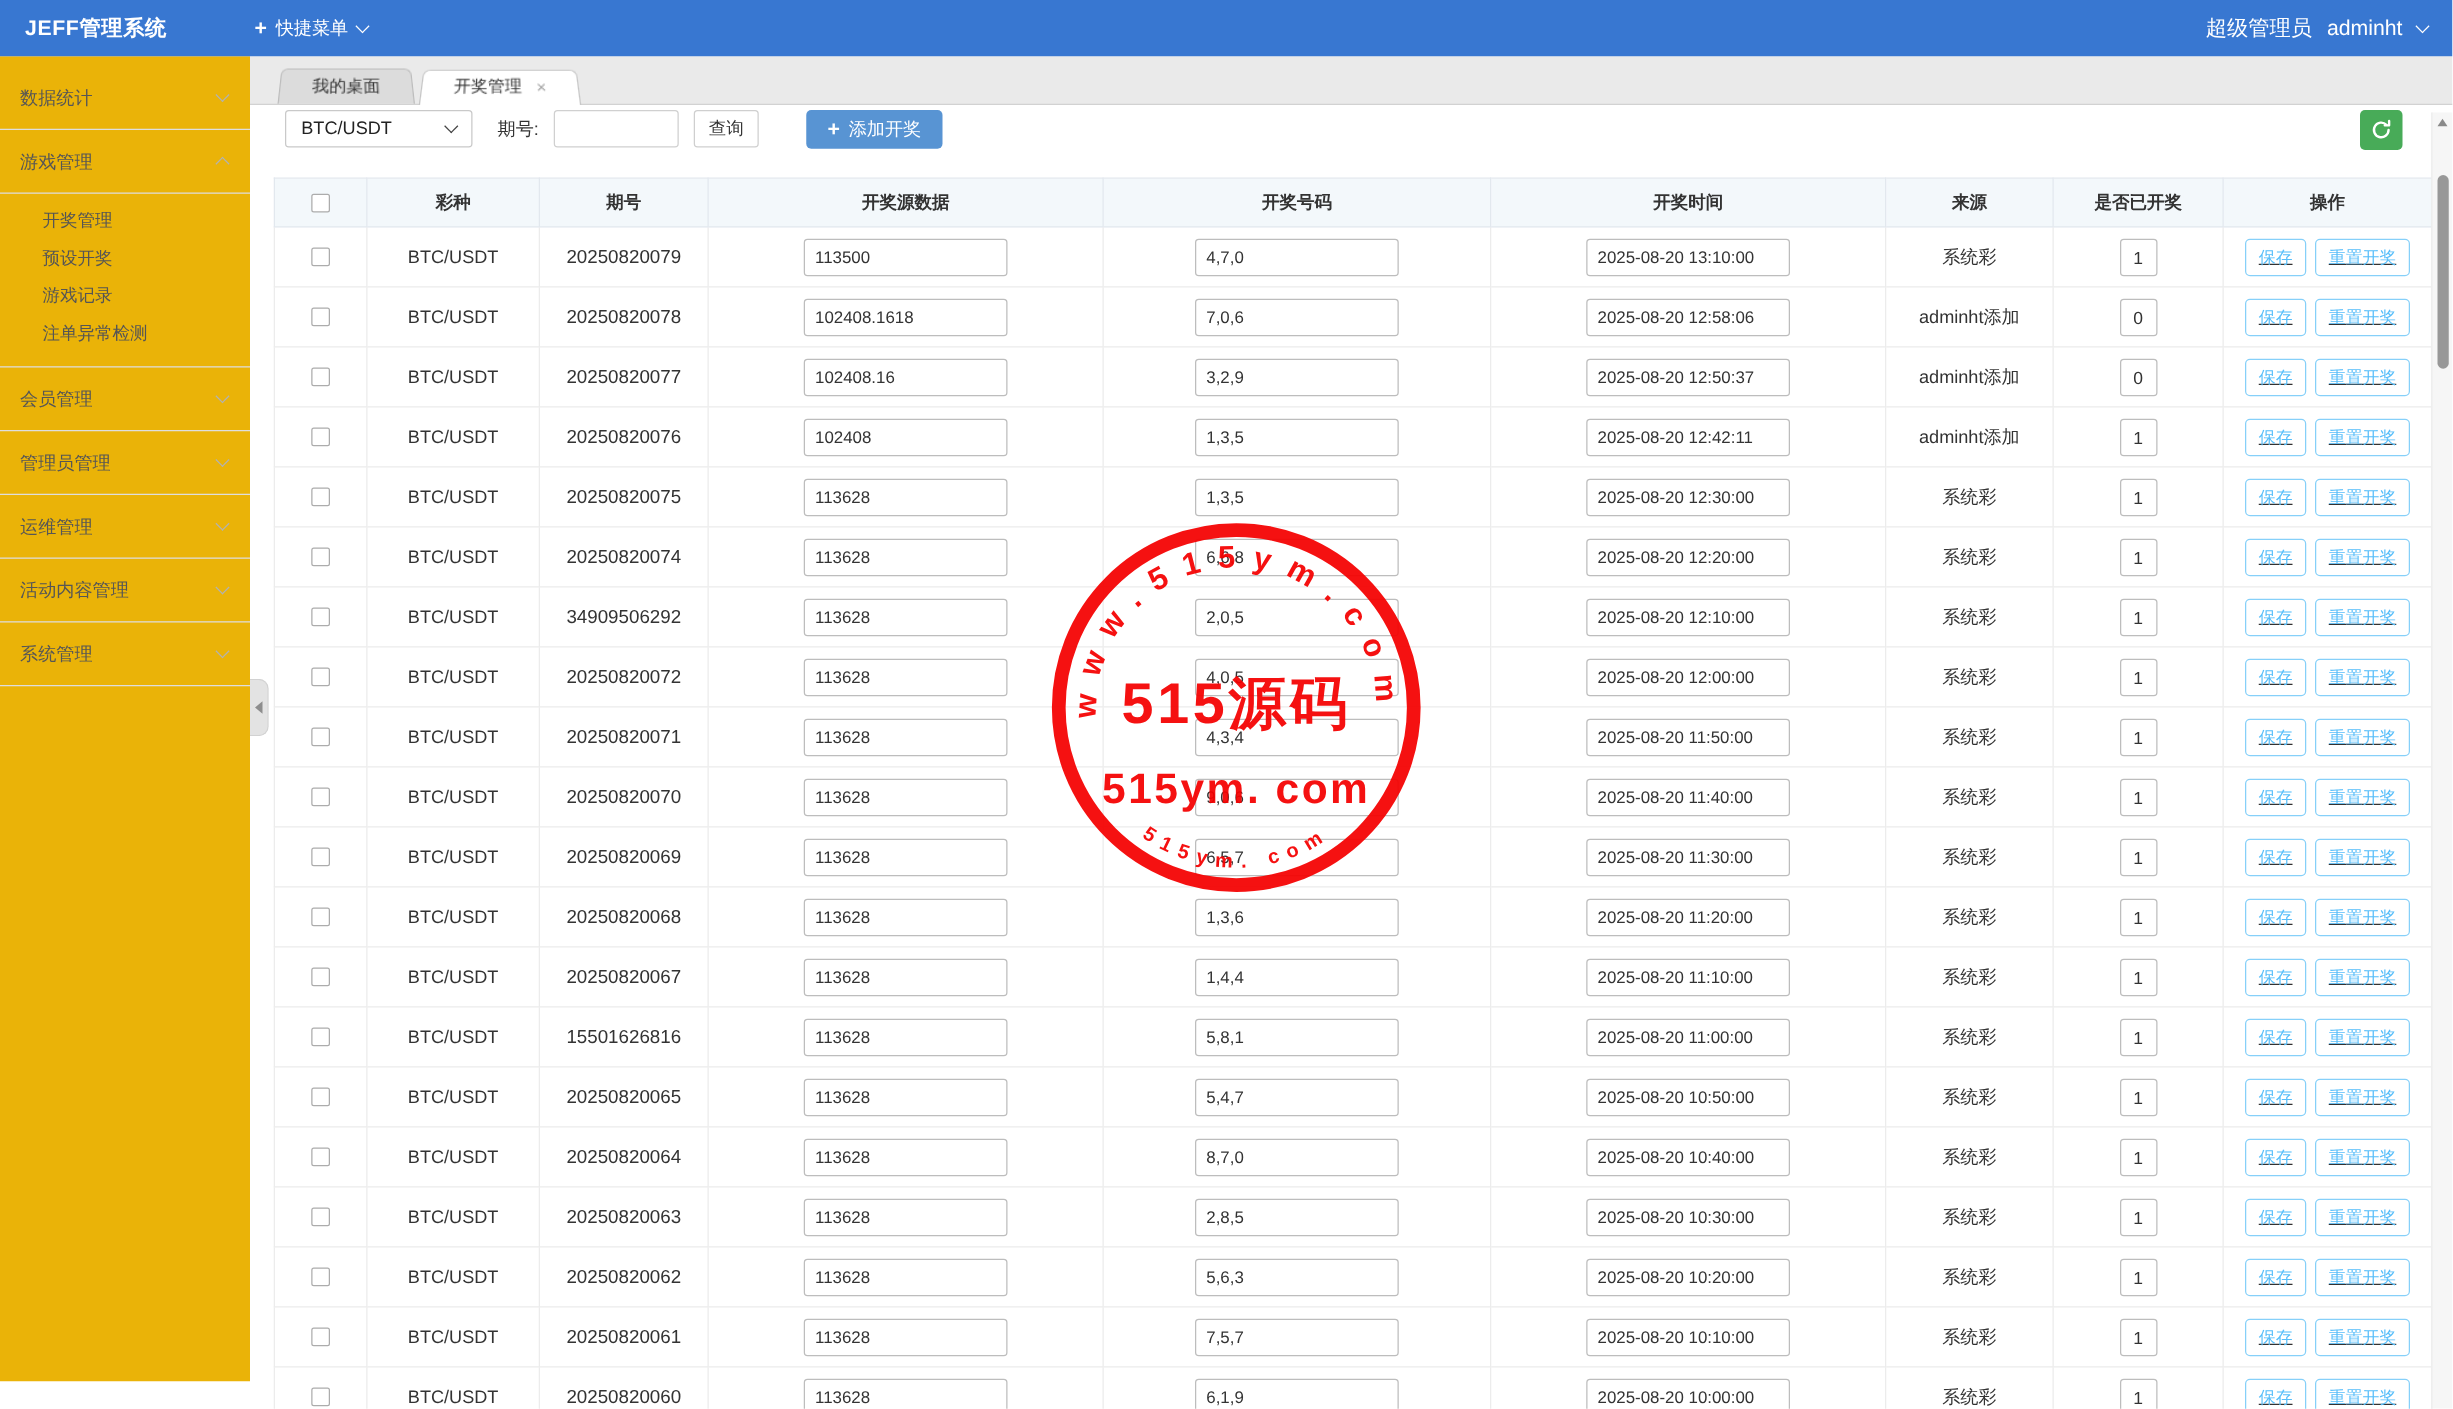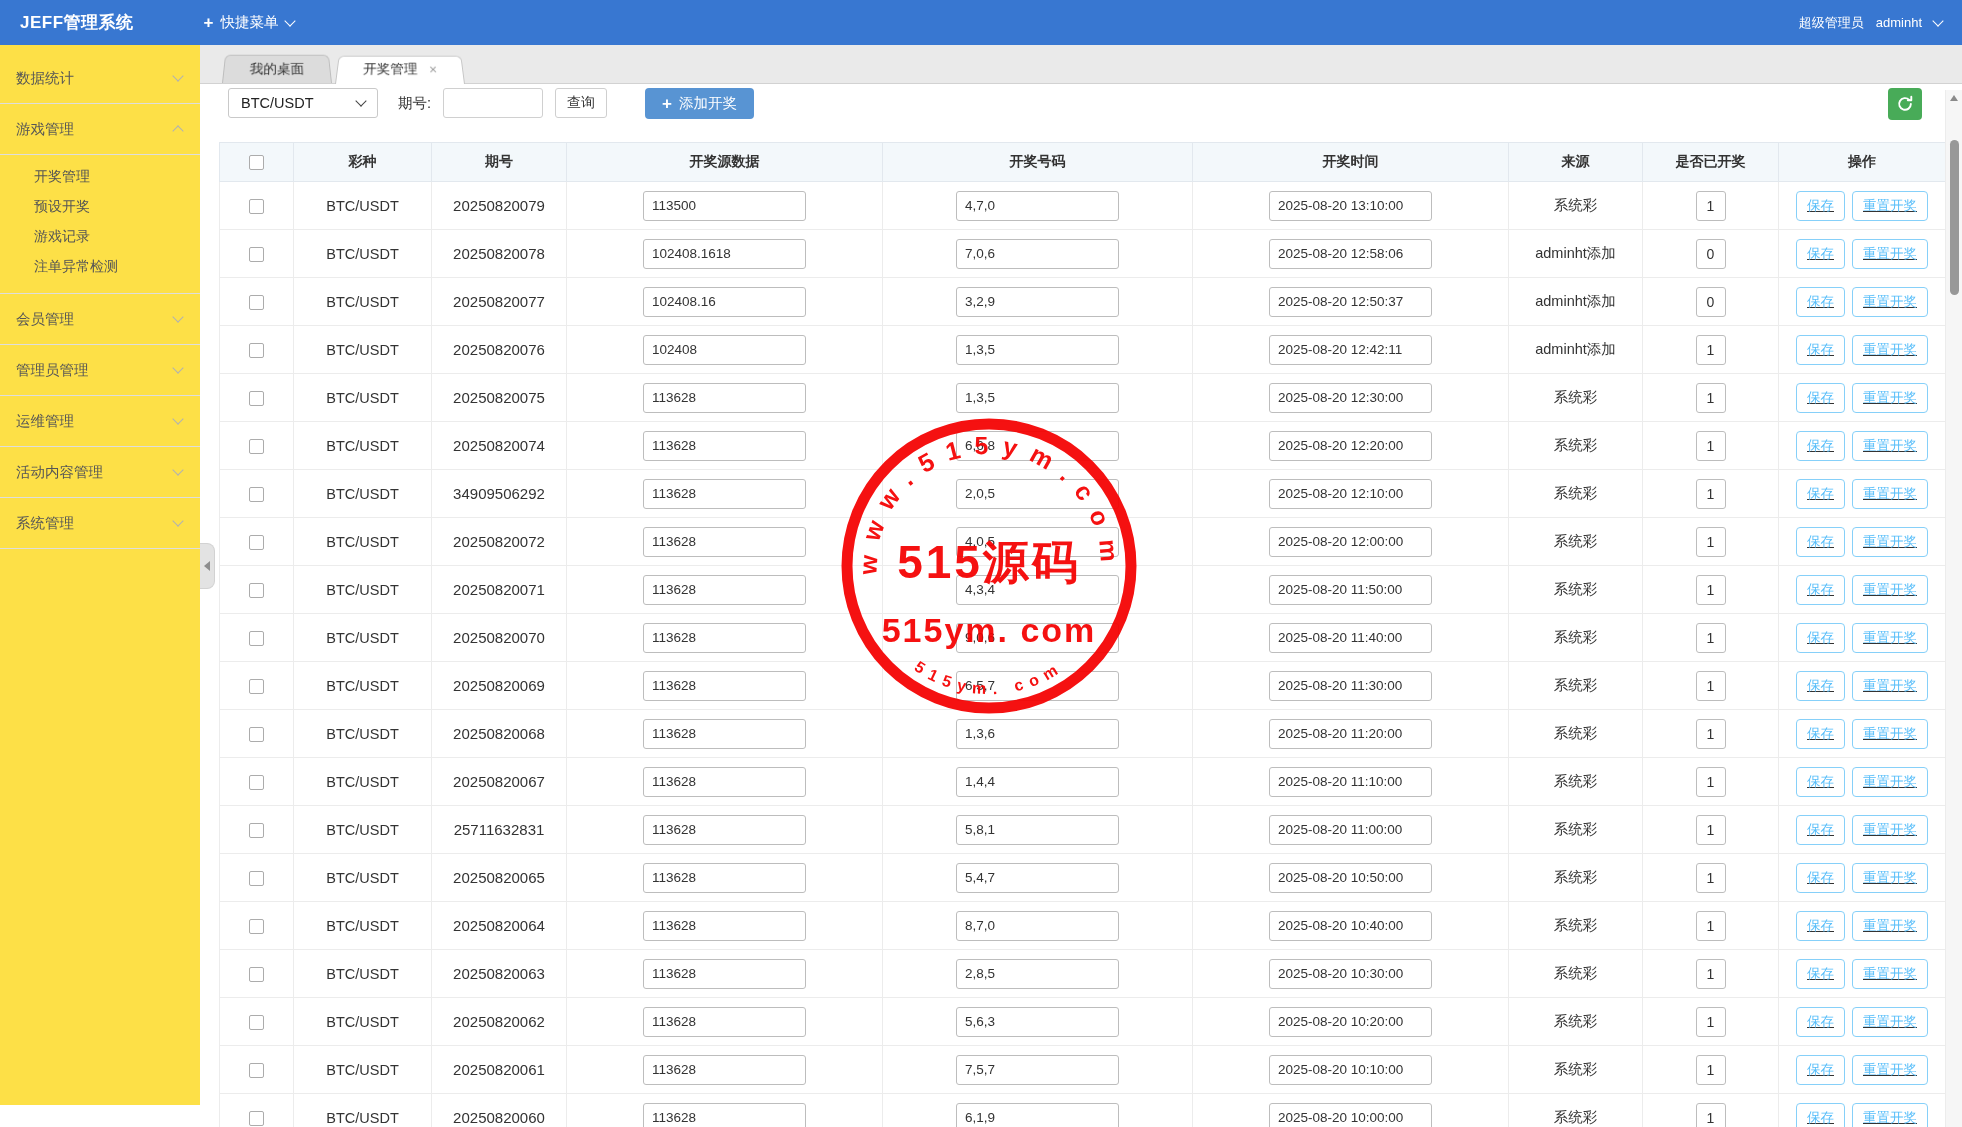--- a/index.html
+++ b/index.html
@@ -13,27 +13,27 @@
 
   
   .topbar { height:45px; background:var(--topbar); display:flex; align-items:center;
     padding:0 20px; color:#fff; position:relative; z-index:5;}
   .brand { font-size:17px; font-weight:bold; letter-spacing:.5px; }
   .quick-menu { margin-left:70px; display:flex; align-items:center; gap:7px; font-size:14.5px; cursor:pointer;}
   .plus-glyph { font-size:17px; font-weight:bold; line-height:1;}
   .chev { width:8px; height:8px; border-right:1.6px solid currentColor; border-bottom:1.6px solid currentColor;
     transform:rotate(45deg); margin-top:-4px; display:inline-block;}
   .chev.up { transform:rotate(-135deg); margin-top:4px;}
-  .topbar-right { margin-left:auto; display:flex; align-items:center; gap:12px; font-size:13px; cursor:pointer;}
+  .topbar-right { margin-left:auto; display:flex; align-items:center; gap:12px; font-size:17px; cursor:pointer;}
 
   
   .layout { display:flex; height:1082px; position:relative;}
 
   
-  .sidebar { width:200px; background:#fde047; position:relative; flex:none; height:1060px;}
+  .sidebar { width:200px; background:#eab308; position:relative; flex:none; height:1060px;}
   .menu { padding-top:8px; color:#565656; }
   .menu-group { border-bottom:1px solid #dedede; }
   .menu-item { height:50px; display:flex; align-items:center; padding:0 16px; font-size:14.5px;
     position:relative; cursor:pointer;}
   .menu-item .chev { color:#b2b2b2; position:absolute; right:18px;}
   .submenu { padding:6px 0 12px; border-top:1px solid #dedede;}
   .submenu-item { height:30px; line-height:30px; padding-left:34px; font-size:14px; color:#555; cursor:pointer;}
   .collapse-handle { position:absolute; left:200px; top:498px; width:15px; height:46px; background:#e3e3e3;
     border:1px solid #d2d2d2; border-left:none; border-radius:0 8px 8px 0; display:flex; align-items:center;
     justify-content:center; cursor:pointer; z-index:4;}
@@ -450,21 +450,21 @@
           <div class="actions">
             <button class="action-btn">保存</button>
             <button class="action-btn">重置开奖</button>
           </div>
         </td>
       </tr>
 
       <tr>
         <td><input type="checkbox" class="row-check" style=""></td>
         <td>BTC/USDT</td>
-        <td class="issue">25711632831</td>
+        <td class="issue">15501626816</td>
         <td><input class="cell-input" value="113628" style=""></td>
         <td><input class="cell-input" value="5,8,1" style=""></td>
         <td><input class="cell-input" value="2025-08-20 11:00:00" style=""></td>
         <td>系统彩</td>
         <td><input class="flag-input" value="1" style=""></td>
         <td>
           <div class="actions">
             <button class="action-btn">保存</button>
             <button class="action-btn">重置开奖</button>
           </div>

